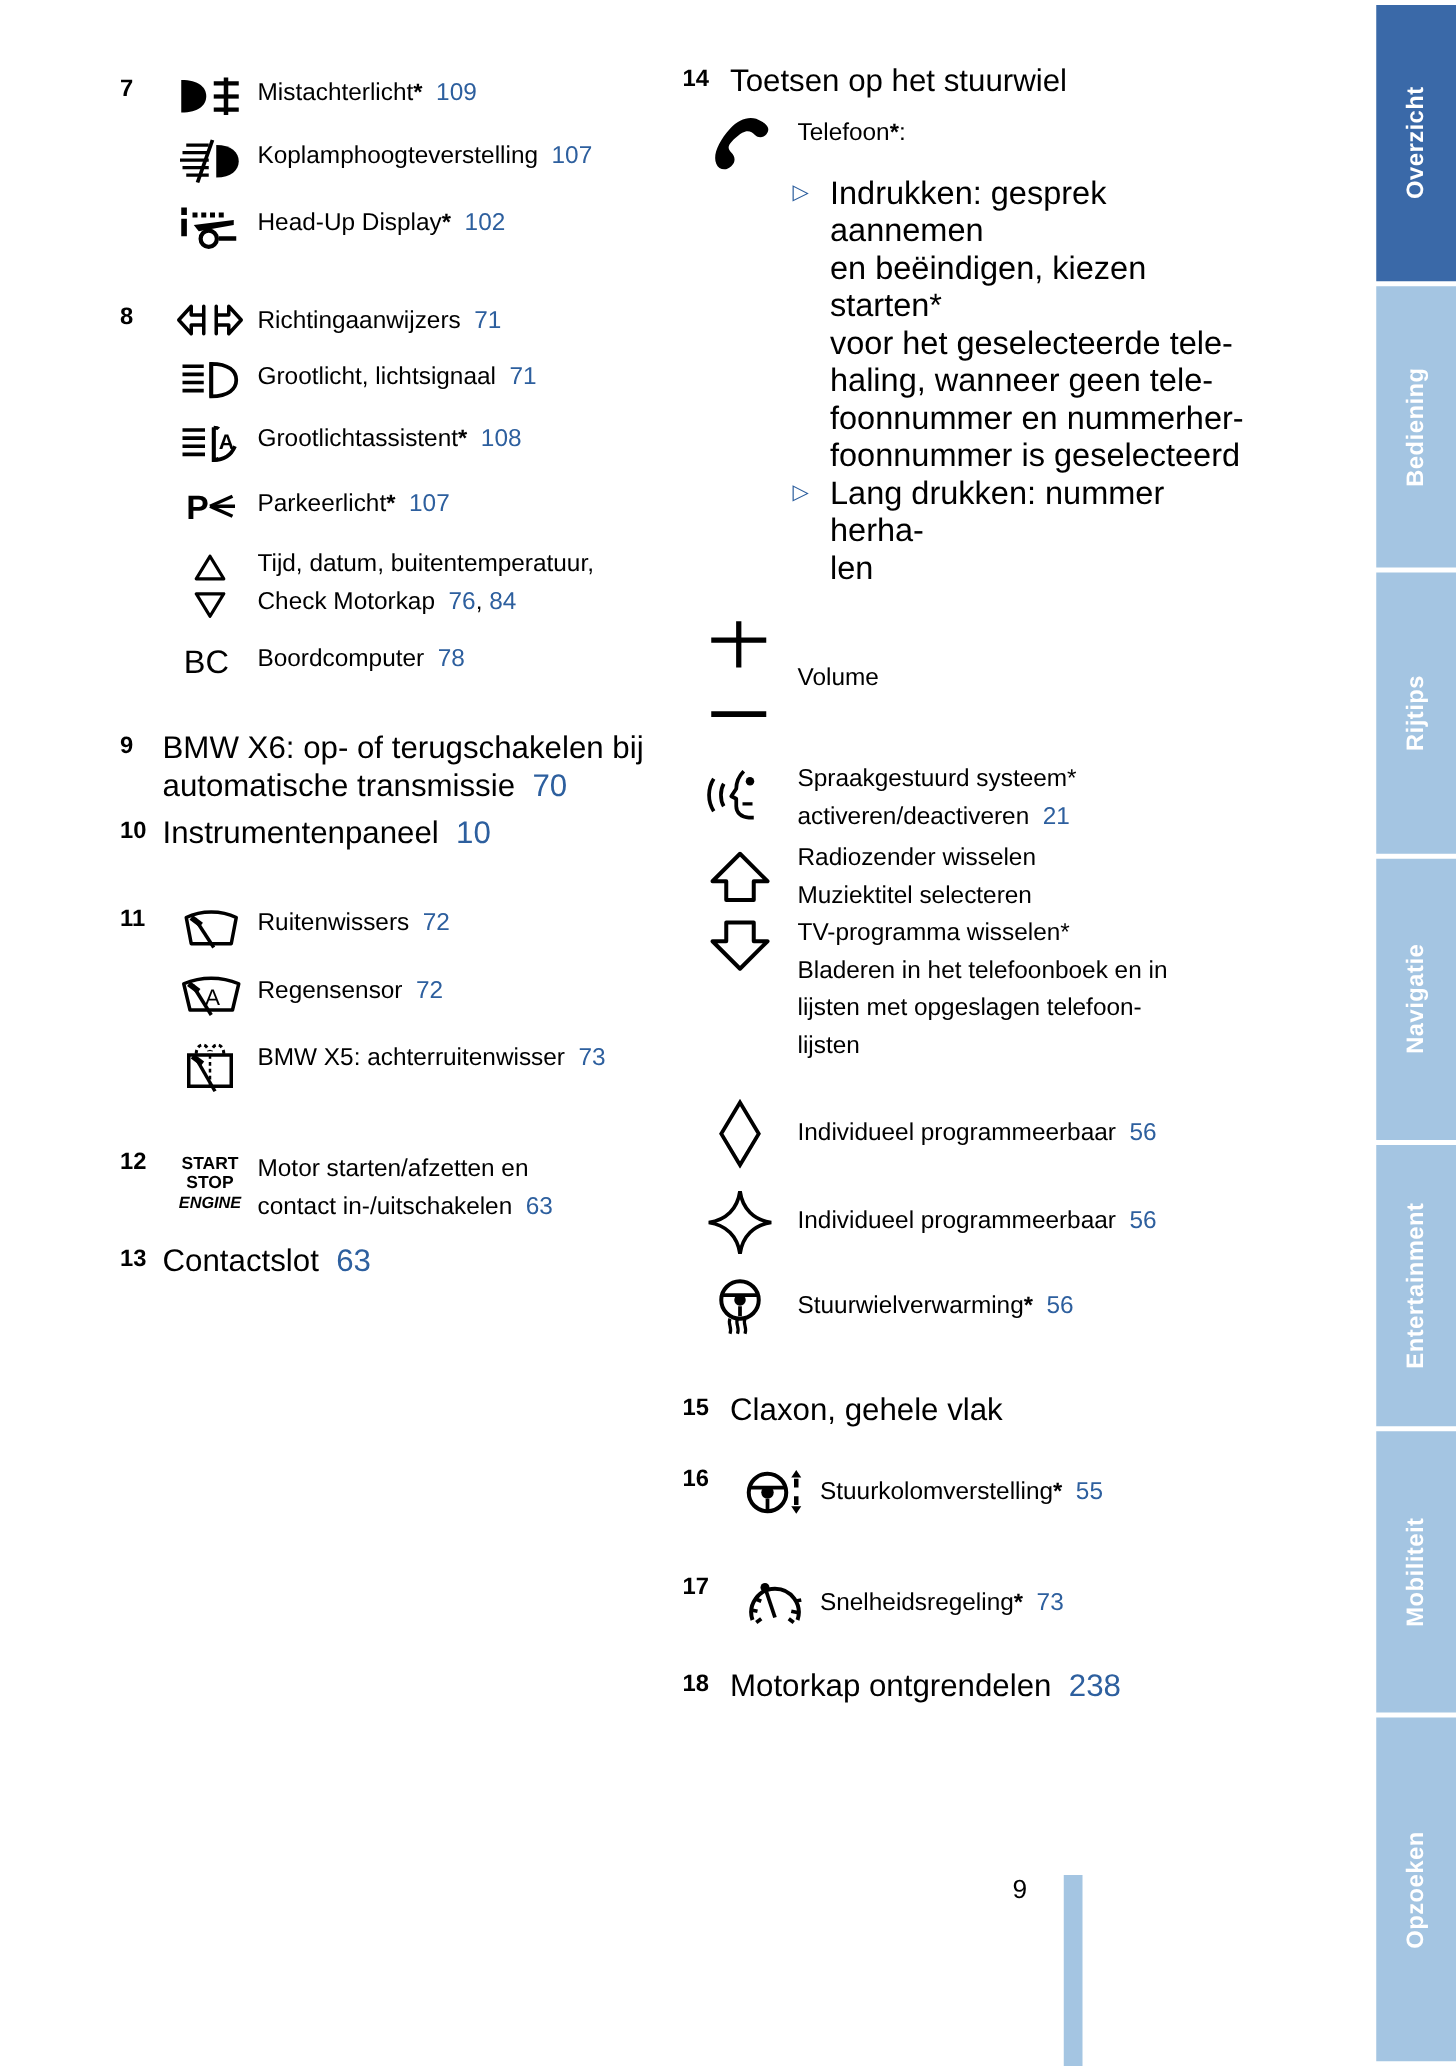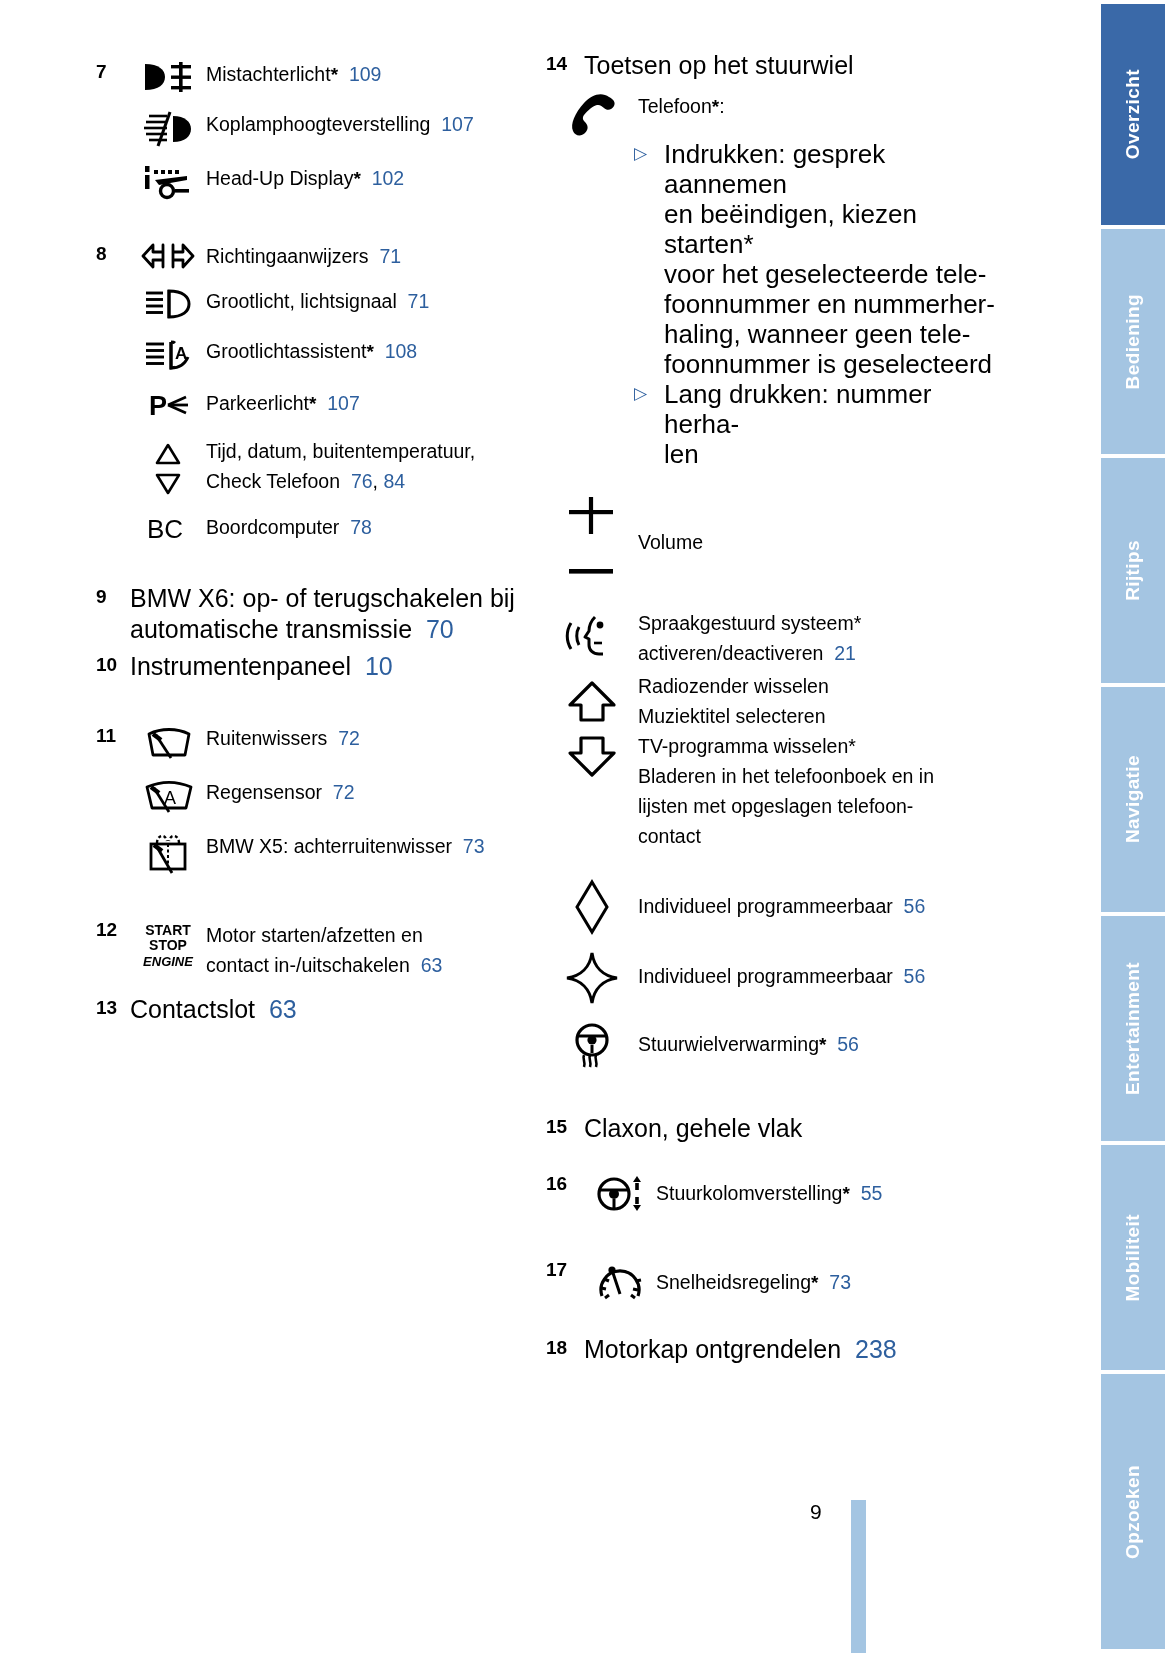--- a/index.html
+++ b/index.html
@@ -269,21 +269,21 @@
       <div class="icon-row">
         <div class="num"></div>
         <div class="icon-cell" style="padding-top:6px;">
           <svg width="30" height="56" viewBox="0 0 30 56">
             <path d="M15 4 L26 22 L4 22 Z" fill="none" stroke="#000" stroke-width="2.6" stroke-linejoin="round"></path>
             <path d="M15 52 L26 34 L4 34 Z" fill="none" stroke="#000" stroke-width="2.6" stroke-linejoin="round"></path>
           </svg>
         </div>
         <div class="label-cell">
           <div>Tijd, datum, buitentemperatuur,</div>
-          <div><span>Check Telefoon</span>&nbsp;&nbsp;<span class="pg">76</span><span>,&nbsp;</span><span class="pg">84</span></div>
+          <div><span>Check Motorkap</span>&nbsp;&nbsp;<span class="pg">76</span><span>,&nbsp;</span><span class="pg">84</span></div>
         </div>
       </div>
 
       <div class="spacer-sm"></div>
 
       <div class="icon-row">
         <div class="num"></div>
         <div class="icon-cell">
           <svg width="54" height="30" viewBox="0 0 54 30">
             <text x="6" y="25" font-family="Liberation Sans, sans-serif" font-size="26" fill="#000">BC</text>
@@ -415,22 +415,22 @@
         </div>
       </div>
 
       <div class="sub-block">
         <div class="bullet-row">
           <div class="bullet-mark">▷</div>
           <div class="bullet-text">
             <div>Indrukken: gesprek aannemen</div>
             <div>en beëindigen, kiezen starten*</div>
             <div>voor het geselecteerde tele-</div>
+            <div>haling, wanneer geen tele-</div>
             <div>foonnummer en nummerher-</div>
-            <div>haling, wanneer geen tele-</div>
             <div>foonnummer is geselecteerd</div>
           </div>
         </div>
         <div class="bullet-row">
           <div class="bullet-mark">▷</div>
           <div class="bullet-text">
             <div>Lang drukken: nummer herha-</div>
             <div>len</div>
           </div>
         </div>
@@ -481,21 +481,21 @@
               <path d="M30 95 L52 73 L41 73 L41 58 L19 58 L19 73 L8 73 Z" fill="none" stroke="#000" stroke-width="3.2" stroke-linejoin="round"></path>
             </g>
           </svg>
         </div>
         <div class="label-cell">
           <div>Radiozender wisselen</div>
           <div>Muziektitel selecteren</div>
           <div>TV-programma wisselen*</div>
           <div>Bladeren in het telefoonboek en in</div>
           <div>lijsten met opgeslagen telefoon-</div>
-          <div>contact</div>
+          <div>lijsten</div>
         </div>
       </div>
 
       <div class="spacer-md"></div>
 
       <div class="icon-row">
         <div class="icon-cell rt">
           <svg width="44" height="56" viewBox="0 0 44 56">
             <path d="M22 3 L37 28 L22 53 L7 28 Z" fill="none" stroke="#000" stroke-width="3"></path>
           </svg>

